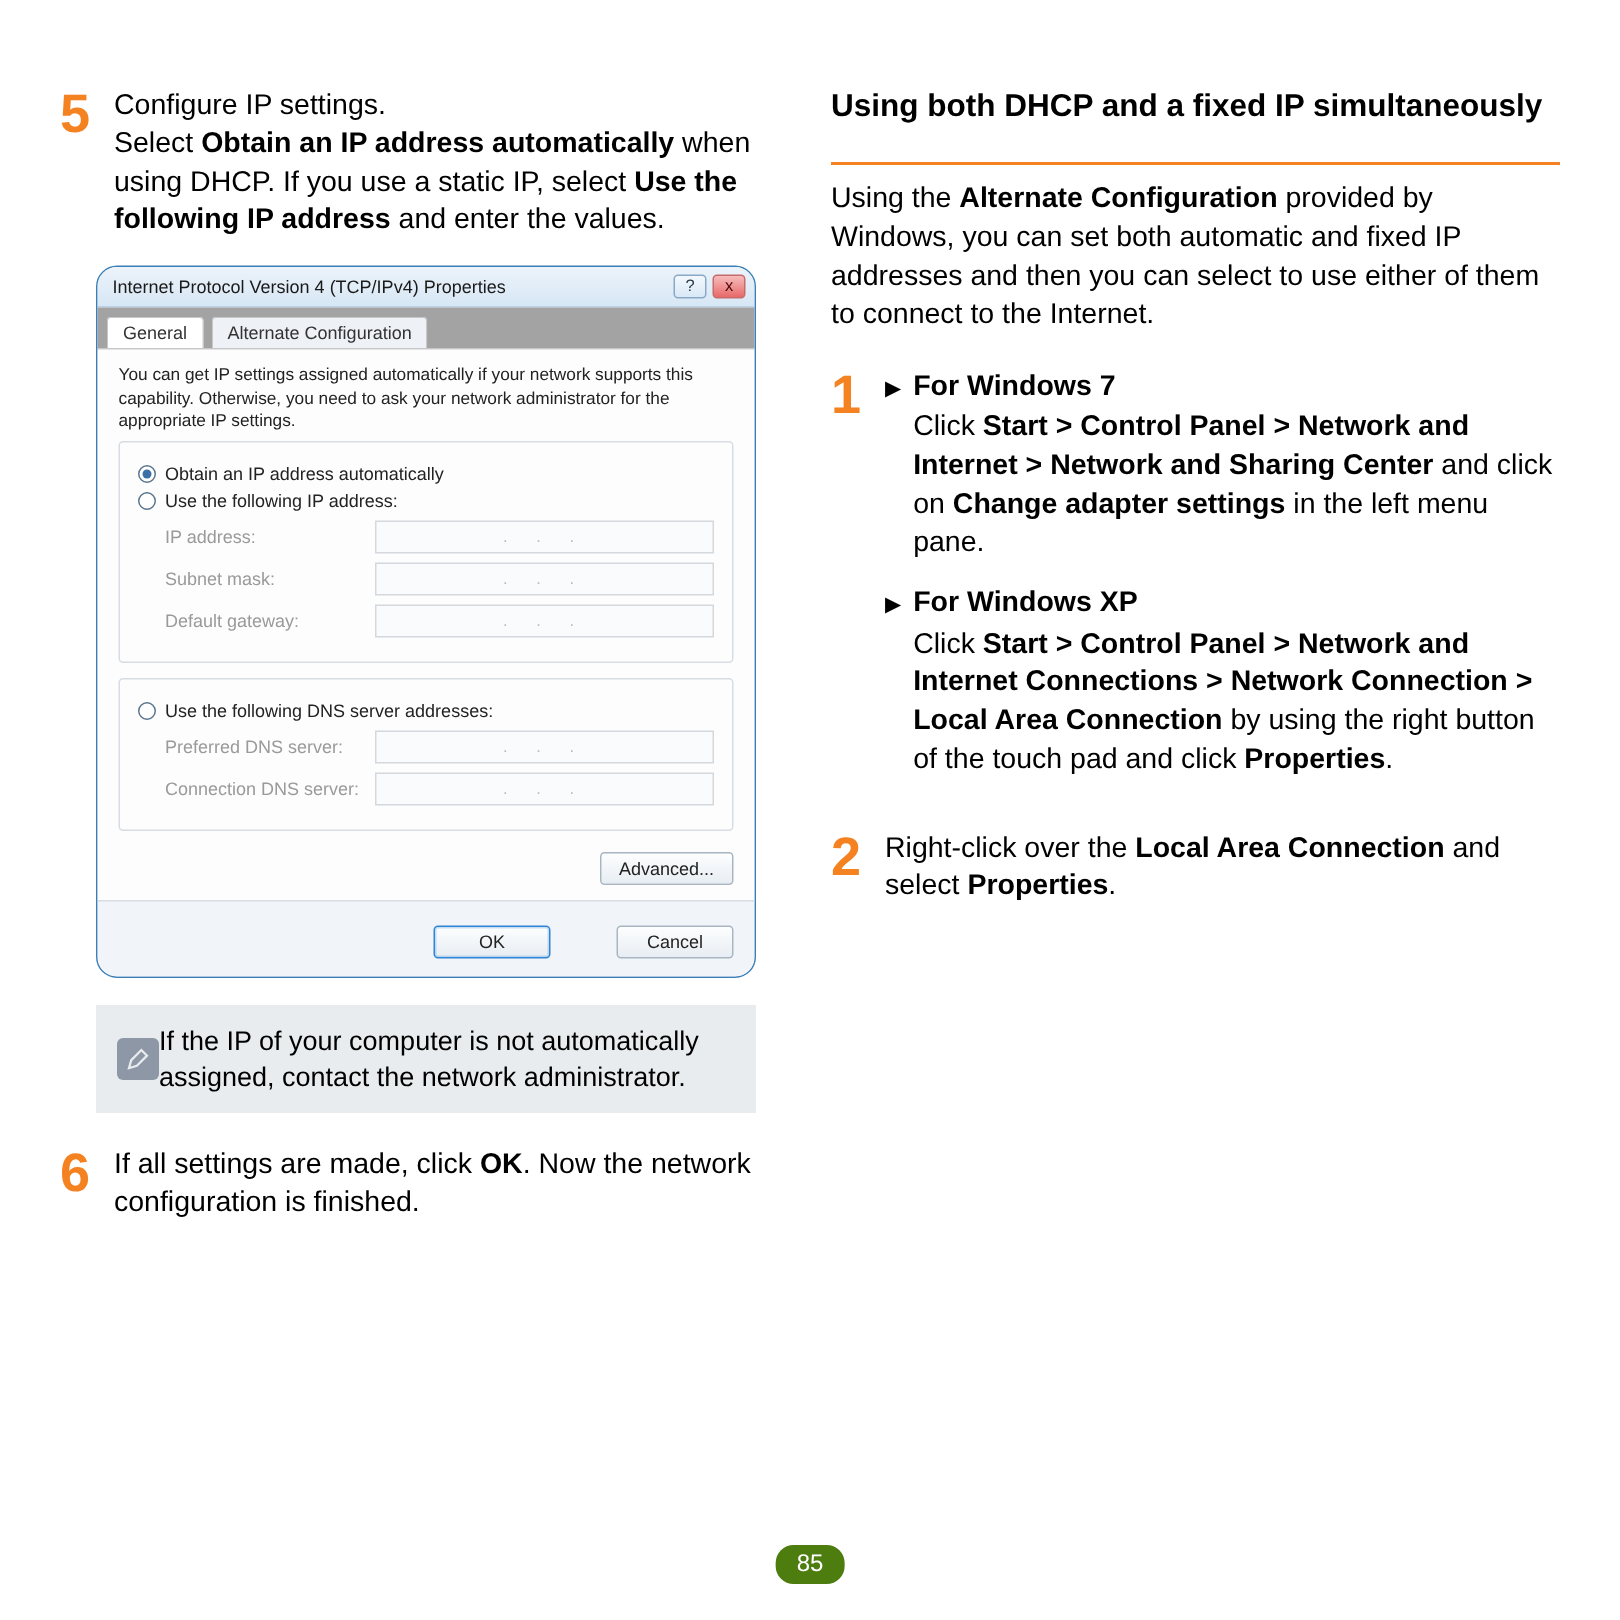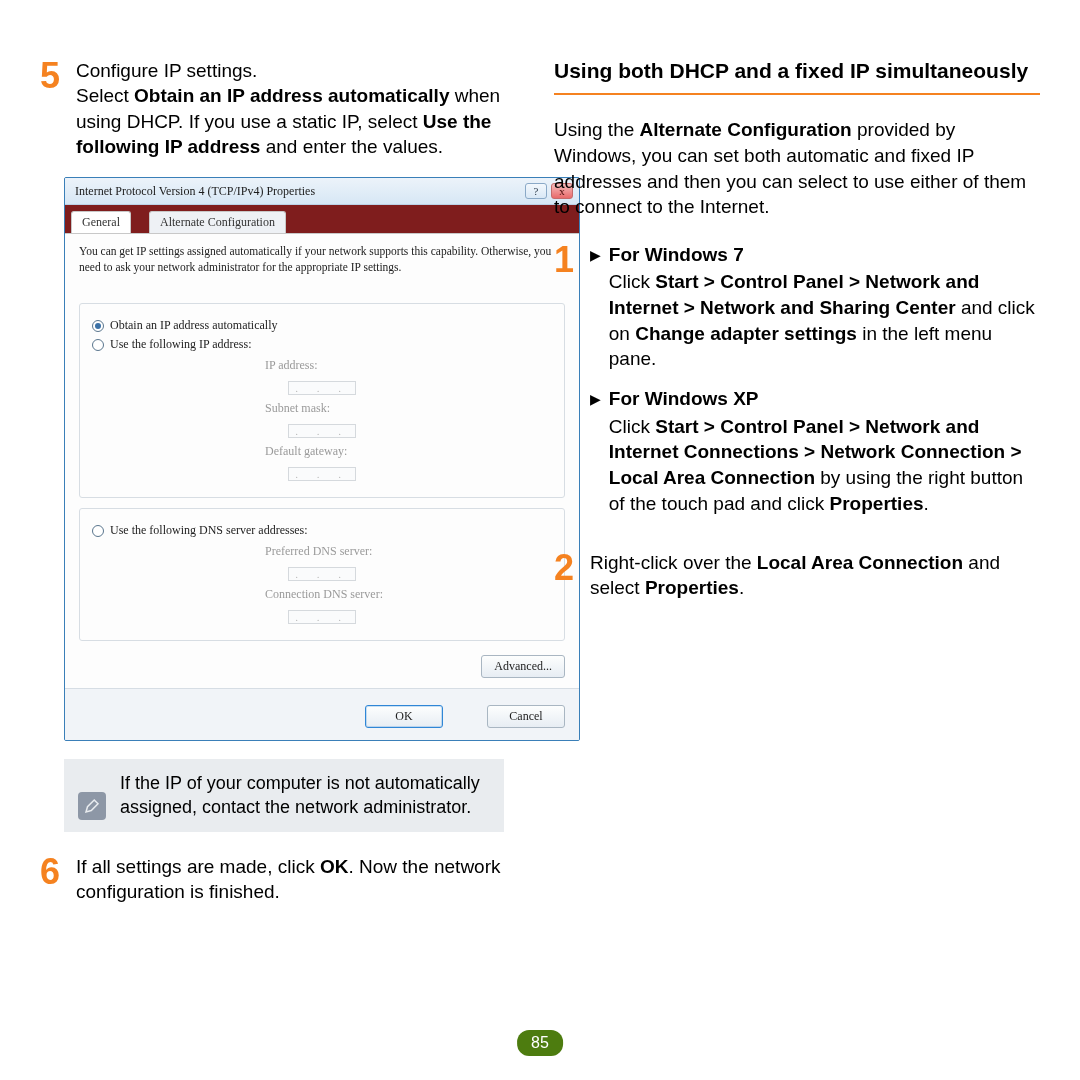--- a/index.html
+++ b/index.html
@@ -35,28 +35,27 @@
     min-width: 26px;
   }
   .step-body {
     flex: 1;
     line-height: 1.33;
   }
   .bold { font-weight: bold; }
   
   .dialog {
     border: 1px solid #3a7fb8;
-    border-radius: 2px;
+    border-radius: 14px;
     overflow: hidden;
     margin: 12px 0 18px 24px;
     font-size: 12px;
     color: #222;
     background: #f4f7fa;
-    width: 516px;
-    font-family: Liberation Serif, serif;
+    width: 440px;
   }
   .titlebar {
     background: linear-gradient(#ecf3fa,#d7e7f5);
     border-bottom: 1px solid #bcd1e6;
     padding: 5px 6px 5px 10px;
     display: flex;
     align-items: center;
   }
   .titlebar-text { flex: 1; color: #1a1a1a; }
   .tb-btn {
@@ -70,44 +69,44 @@
     line-height: 14px;
     font-size: 11px;
     color: #2b3a4a;
   }
   .tb-close {
     background: linear-gradient(#f7bcbc,#e86a6a);
     color: #4a0a0a;
     border-color: #c56b6b;
   }
   .tabstrip {
-    background: #7f1d1d;
+    background: #a3a3a3;
     padding: 6px 6px 0 6px;
     display: flex;
-    gap: 16px;
+    gap: 3px;
     border-bottom: 1px solid #c8c8c8;
   }
   .tab {
     border: 1px solid #c8c8c8;
     border-bottom: none;
     padding: 3px 10px;
     background: #eef1f5;
     border-radius: 3px 3px 0 0;
     margin-right: 2px;
     color: #333;
   }
   .tab.active { background: #fff; }
   .dialog-body {
     background: #fdfdfd;
     padding: 10px 14px 10px 14px;
   }
   .intro {
     font-size: 11.5px;
     line-height: 1.35;
-    margin-bottom: 28px;
+    margin-bottom: 4px;
     color: #222;
   }
   .group {
     border: 1px solid #d7dde3;
     border-radius: 3px;
     padding: 10px 12px;
     margin-bottom: 10px;
   }
   .radio-row {
     display: flex;
@@ -128,21 +127,20 @@
     content: "";
     width: 6px; height: 6px;
     background: #3b71a6;
     border-radius: 50%;
   }
   .fieldrow {
     display: flex;
     align-items: center;
     margin: 6px 0;
     gap: 8px;
-    flex-direction: column;
   }
   .fieldlabel {
     width: 150px;
     color: #9a9a9a;
     font-size: 12px;
     padding-left: 18px;
   }
   .ipbox {
     flex: 1;
     height: 22px;
@@ -179,48 +177,48 @@
     box-shadow: 0 0 0 1px rgba(47,134,214,.25) inset;
   }
   .dialog-footer {
     background: #f1f4f8;
     border-top: 1px solid #d6dde4;
     padding: 10px 14px;
   }
   
   .note {
     display: flex;
-    gap: 14px;
+    gap: 0;
     background: #e9ecef;
     padding: 12px 14px;
     margin: 0 0 22px 24px;
     width: 440px;
-    align-items: flex-end;
+    align-items: center;
     line-height: 1.35;
     font-size: 18px;
   }
   .note-icon {
     width: 28px; height: 28px;
     background: #8d97a6;
     border-radius: 4px;
     display: flex;
     align-items: center;
     justify-content: center;
     color: #e9ecef;
     flex-shrink: 0;
   }
   .note-icon svg { width: 18px; height: 18px; }
   
   .h2 {
     font-weight: bold;
     font-size: 21px;
     line-height: 1.25;
-    padding-bottom: 9px;
+    padding-bottom: 24px;
     border-bottom: 2px solid #f58220;
-    margin-bottom: 22px;
+    margin-bottom: 10px;
   }
   .para {
     line-height: 1.35;
     margin-bottom: 22px;
   }
   .sub {
     display: flex;
     gap: 8px;
     margin-bottom: 14px;
   }

